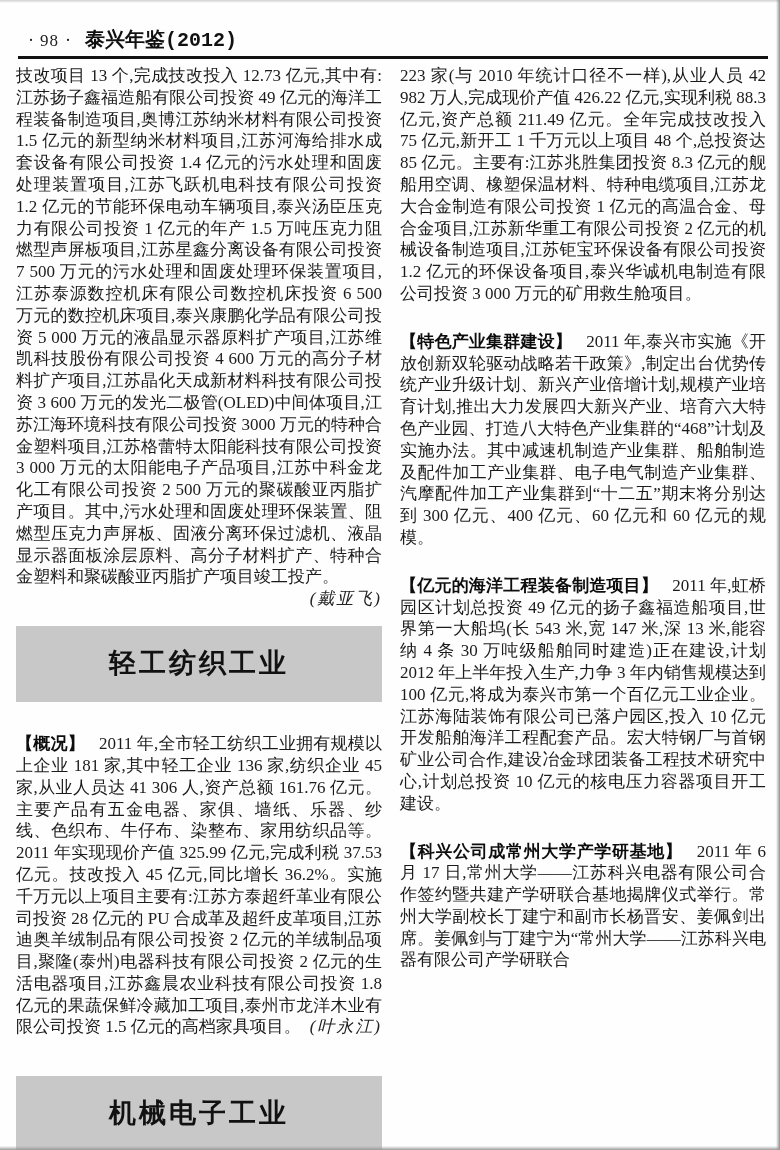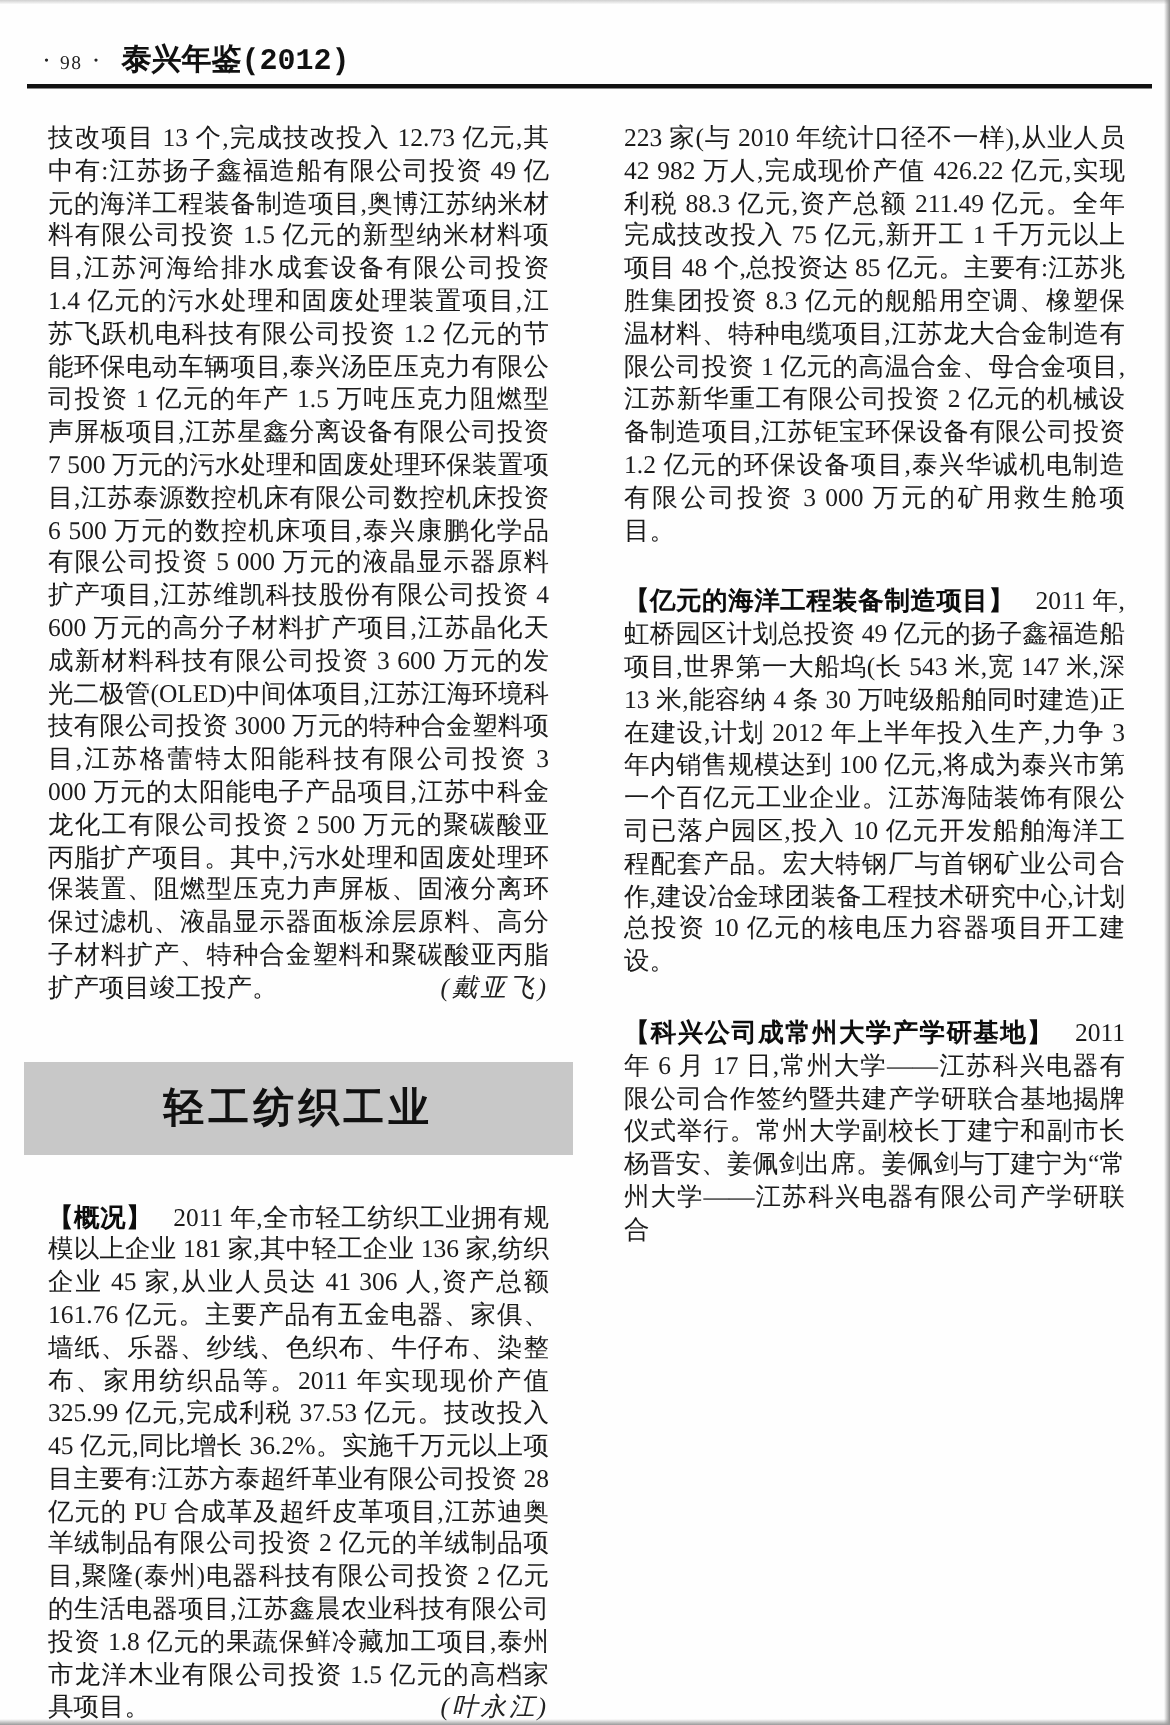--- a/index.html
+++ b/index.html
@@ -16,50 +16,50 @@
   
   .edge-top    { position:absolute; top:0; left:0; width:100%; height:3px;
                  background: linear-gradient(to bottom, #cfcfcf, rgba(255,255,255,0)); }
   .edge-right  { position:absolute; top:0; right:0; width:4px; height:100%;
                  background: linear-gradient(to right, rgba(255,255,255,0), #8f8f8f); }
   .edge-bottom { position:absolute; bottom:0; left:0; width:100%; height:4px;
                  background: linear-gradient(to bottom, rgba(255,255,255,0), #9a9a9a); }
 
   .header { position: absolute; top: 26px; left: 22px; white-space: nowrap; }
   .header .dot { font-size: 18px; color: #222; margin: 0 6px; }
-  .header .pagenum { font-size: 13px; color: #222; letter-spacing: 1px; }
+  .header .pagenum { font-size: 17px; color: #222; letter-spacing: 1px; }
   .header .booktitle {
     font-family: Liberation Mono, monospace;
     font-weight: bold; font-size: 20px; color: #111; margin-left: 8px;
   }
   .rule { position: absolute; top: 56px; left: 18px; width: 750px; height: 3px; background: #121212; }
 
   .col { position: absolute; top: 65px; width: 366px;
          font-size: 17px; line-height: 21.8px; text-align: justify; }
   .col-left  { left: 16px; }
   .col-right { left: 400px; }
 
-  .para { margin: 16px; }
+  .para { margin: 0; }
   .para + .para { margin-top: 26px; }
 
   .head {
     font-family: "Liberation Sans", sans-serif;
     font-weight: bold; color: #0d0d0d;
     margin-right: 14px;
   }
   .sig {
     float: right;
     letter-spacing: 2px;
     color: #222;
     font-style: italic;
   }
 
   .section-box {
     margin: 38px 0 31px 0;
-    height: 62px;
+    height: 76px;
     background: #c8c8c8;
     display: flex; align-items: center; justify-content: center;
   }
   .section-box .section-title-text {
     font-family: "Liberation Sans", sans-serif;
     font-weight: bold; font-size: 27px; color: #111;
     letter-spacing: 3px;
   }
 </style>
 </head>
@@ -91,20 +91,23 @@
       <span class="section-title-text">机械电子工业</span>
     </div>
 
   </div>
 
   <div class="col col-right">
     <p class="para">
       <span>223 家(与 2010 年统计口径不一样),从业人员 42 982 万人,完成现价产值 426.22 亿元,实现利税 88.3 亿元,资产总额 211.49 亿元。全年完成技改投入 75 亿元,新开工 1 千万元以上项目 48 个,总投资达 85 亿元。主要有:江苏兆胜集团投资 8.3 亿元的舰船用空调、橡塑保温材料、特种电缆项目,江苏龙大合金制造有限公司投资 1 亿元的高温合金、母合金项目,江苏新华重工有限公司投资 2 亿元的机械设备制造项目,江苏钜宝环保设备有限公司投资 1.2 亿元的环保设备项目,泰兴华诚机电制造有限公司投资 3 000 万元的矿用救生舱项目。</span>
     </p>
 
+    <p class="para">
+      <span class="head">【特色产业集群建设】</span><span>2011 年,泰兴市实施《开放创新双轮驱动战略若干政策》,制定出台优势传统产业升级计划、新兴产业倍增计划,规模产业培育计划,推出大力发展四大新兴产业、培育六大特色产业园、打造八大特色产业集群的“468”计划及实施办法。其中减速机制造产业集群、船舶制造及配件加工产业集群、电子电气制造产业集群、汽摩配件加工产业集群到“十二五”期末将分别达到 300 亿元、400 亿元、60 亿元和 60 亿元的规模。</span>
+    </p>
 
     <p class="para">
       <span class="head">【亿元的海洋工程装备制造项目】</span><span>2011 年,虹桥园区计划总投资 49 亿元的扬子鑫福造船项目,世界第一大船坞(长 543 米,宽 147 米,深 13 米,能容纳 4 条 30 万吨级船舶同时建造)正在建设,计划 2012 年上半年投入生产,力争 3 年内销售规模达到 100 亿元,将成为泰兴市第一个百亿元工业企业。江苏海陆装饰有限公司已落户园区,投入 10 亿元开发船舶海洋工程配套产品。宏大特钢厂与首钢矿业公司合作,建设冶金球团装备工程技术研究中心,计划总投资 10 亿元的核电压力容器项目开工建设。</span>
     </p>
 
 
     <p class="para">
       <span class="head">【科兴公司成常州大学产学研基地】</span><span>2011 年 6 月 17 日,常州大学——江苏科兴电器有限公司合作签约暨共建产学研联合基地揭牌仪式举行。常州大学副校长丁建宁和副市长杨晋安、姜佩剑出席。姜佩剑与丁建宁为“常州大学——江苏科兴电器有限公司产学研联合</span>
     </p>
   </div>

